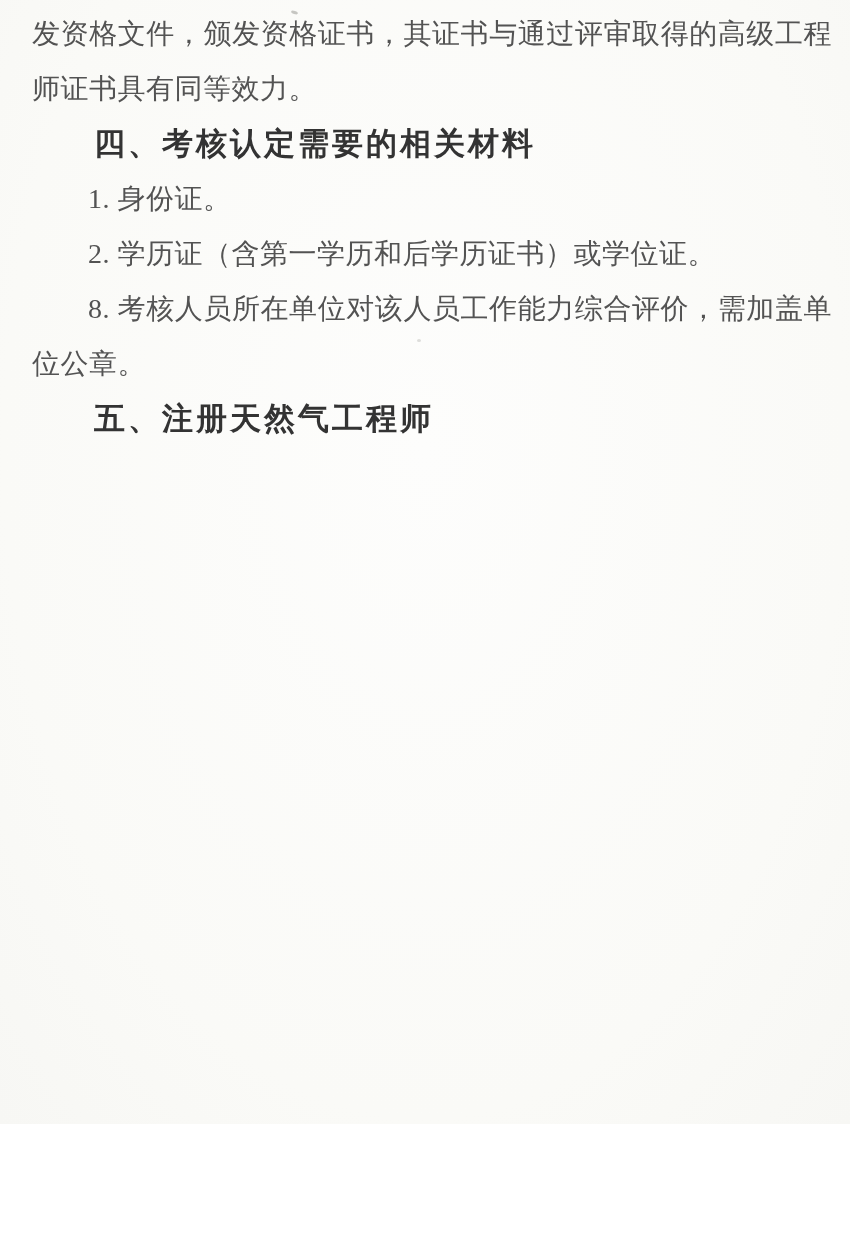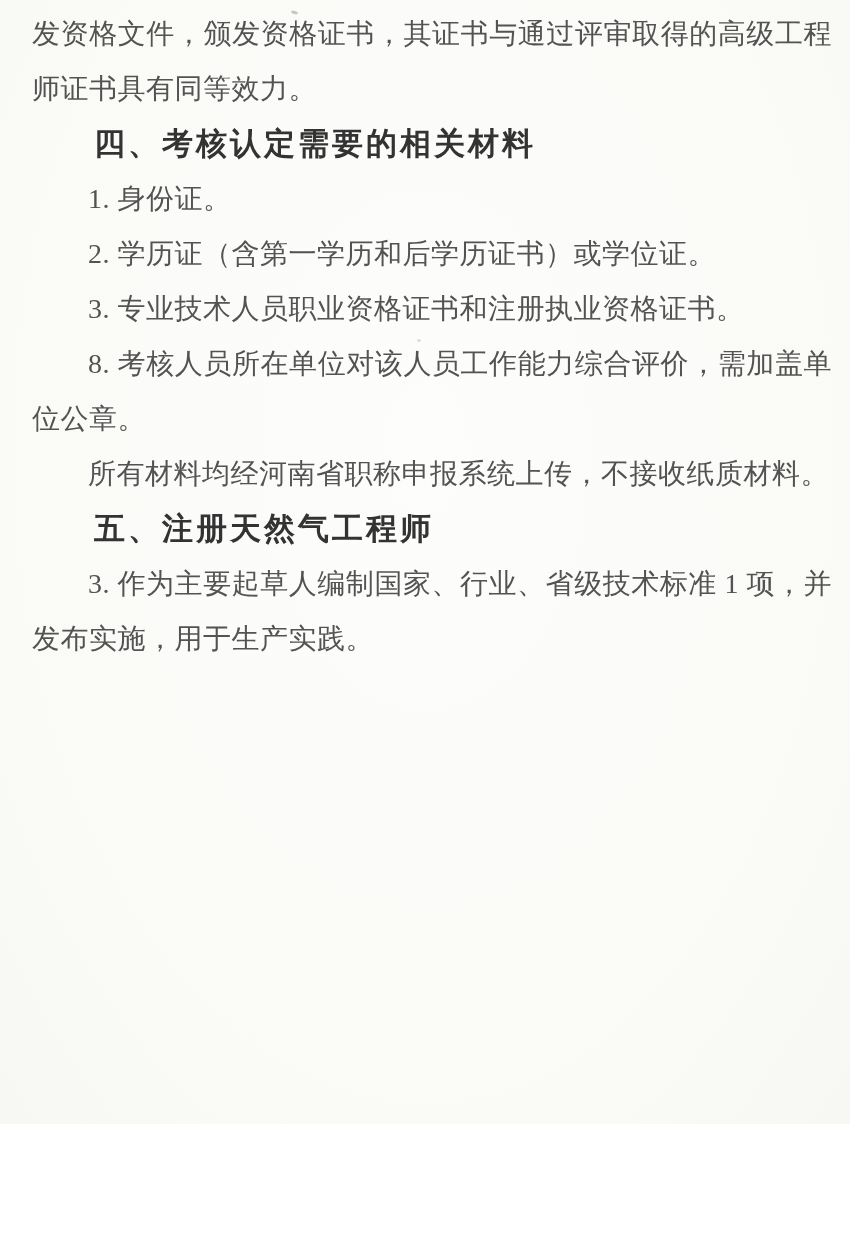--- a/index.html
+++ b/index.html
@@ -64,21 +64,18 @@
 
 <div class="page">
   <div class="speck speck-1"></div>
   <div class="speck speck-2"></div>
 
   <div class="content">
     <p class="para">发资格文件，颁发资格证书，其证书与通过评审取得的高级工程师证书具有同等效力。</p>
     <p class="para heading indent">四、考核认定需要的相关材料</p>
     <p class="para indent">1. 身份证。</p>
     <p class="para indent">2. 学历证（含第一学历和后学历证书）或学位证。</p>
-    <p class="para indent">3. 专业技术人员职业资格证书和注册执业资格证书。</p>
     <p class="para indent">8. 考核人员所在单位对该人员工作能力综合评价，需加盖单位公章。</p>
-    <p class="para indent">所有材料均经河南省职称申报系统上传，不接收纸质材料。</p>
     <p class="para heading indent">五、注册天然气工程师</p>
-    <p class="para indent">3. 作为主要起草人编制国家、行业、省级技术标准 1 项，并发布实施，用于生产实践。</p>
   </div>
 
   <div class="page-number">— 8 —</div>
 </div>
 
 </body></html>

